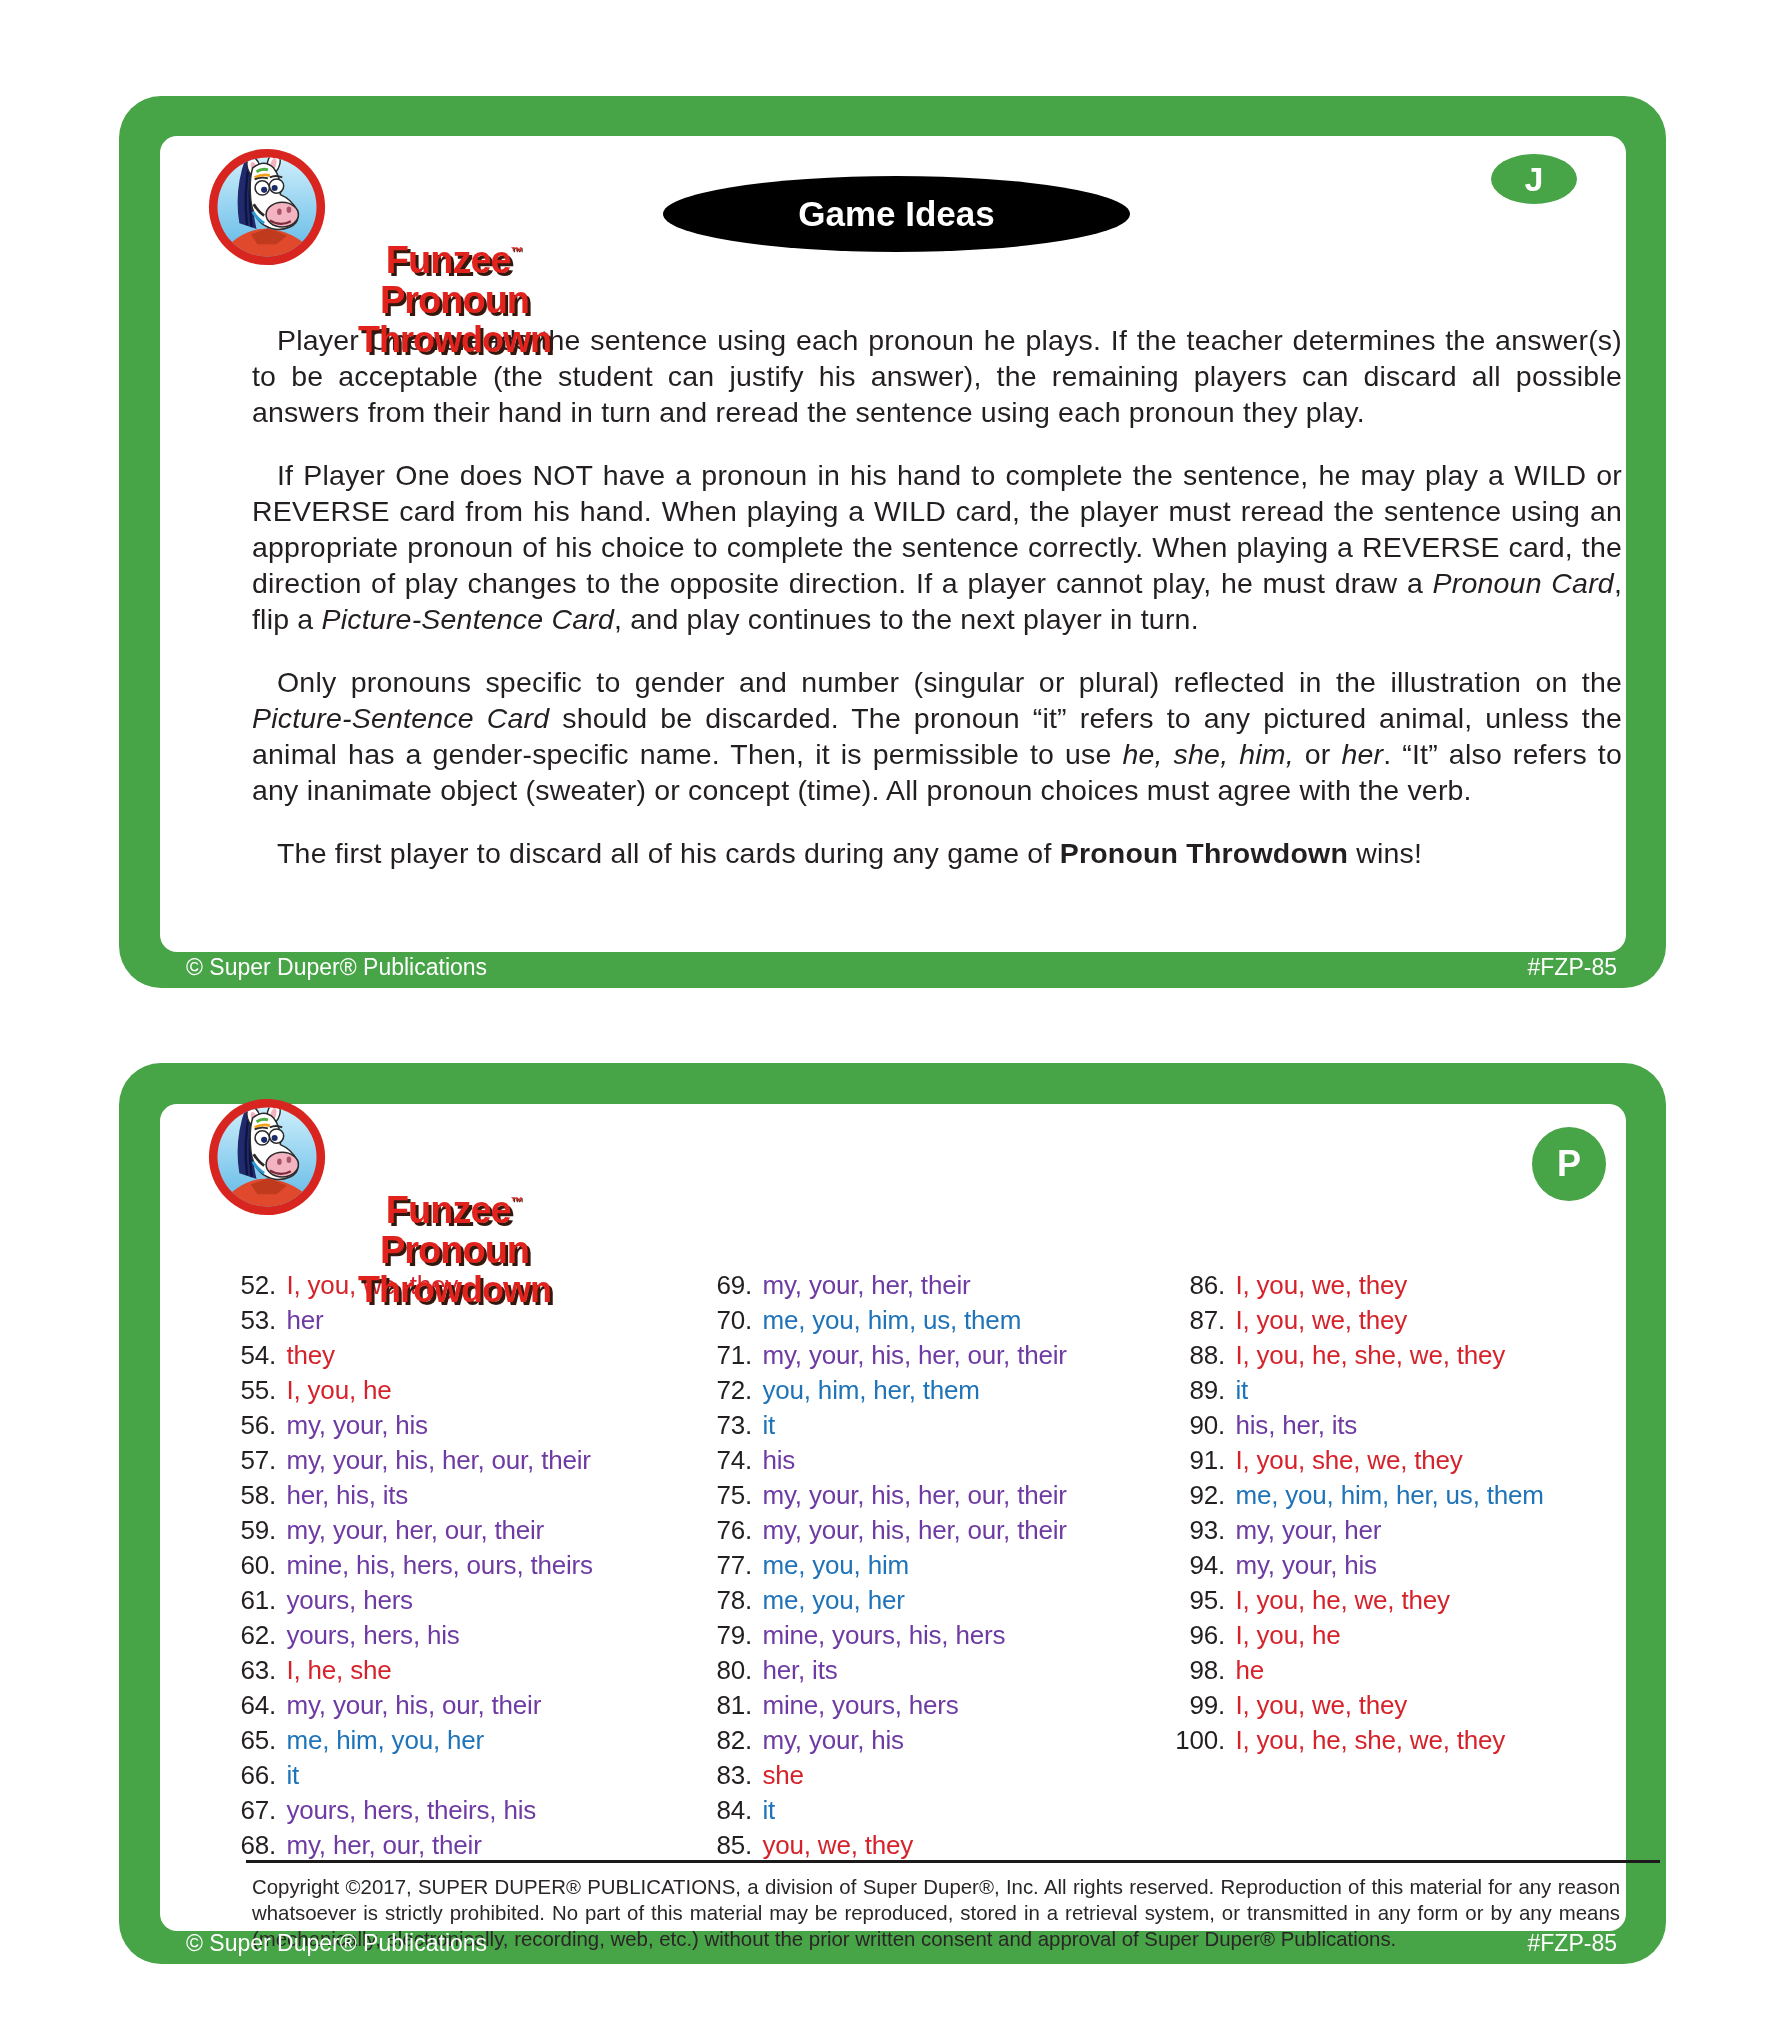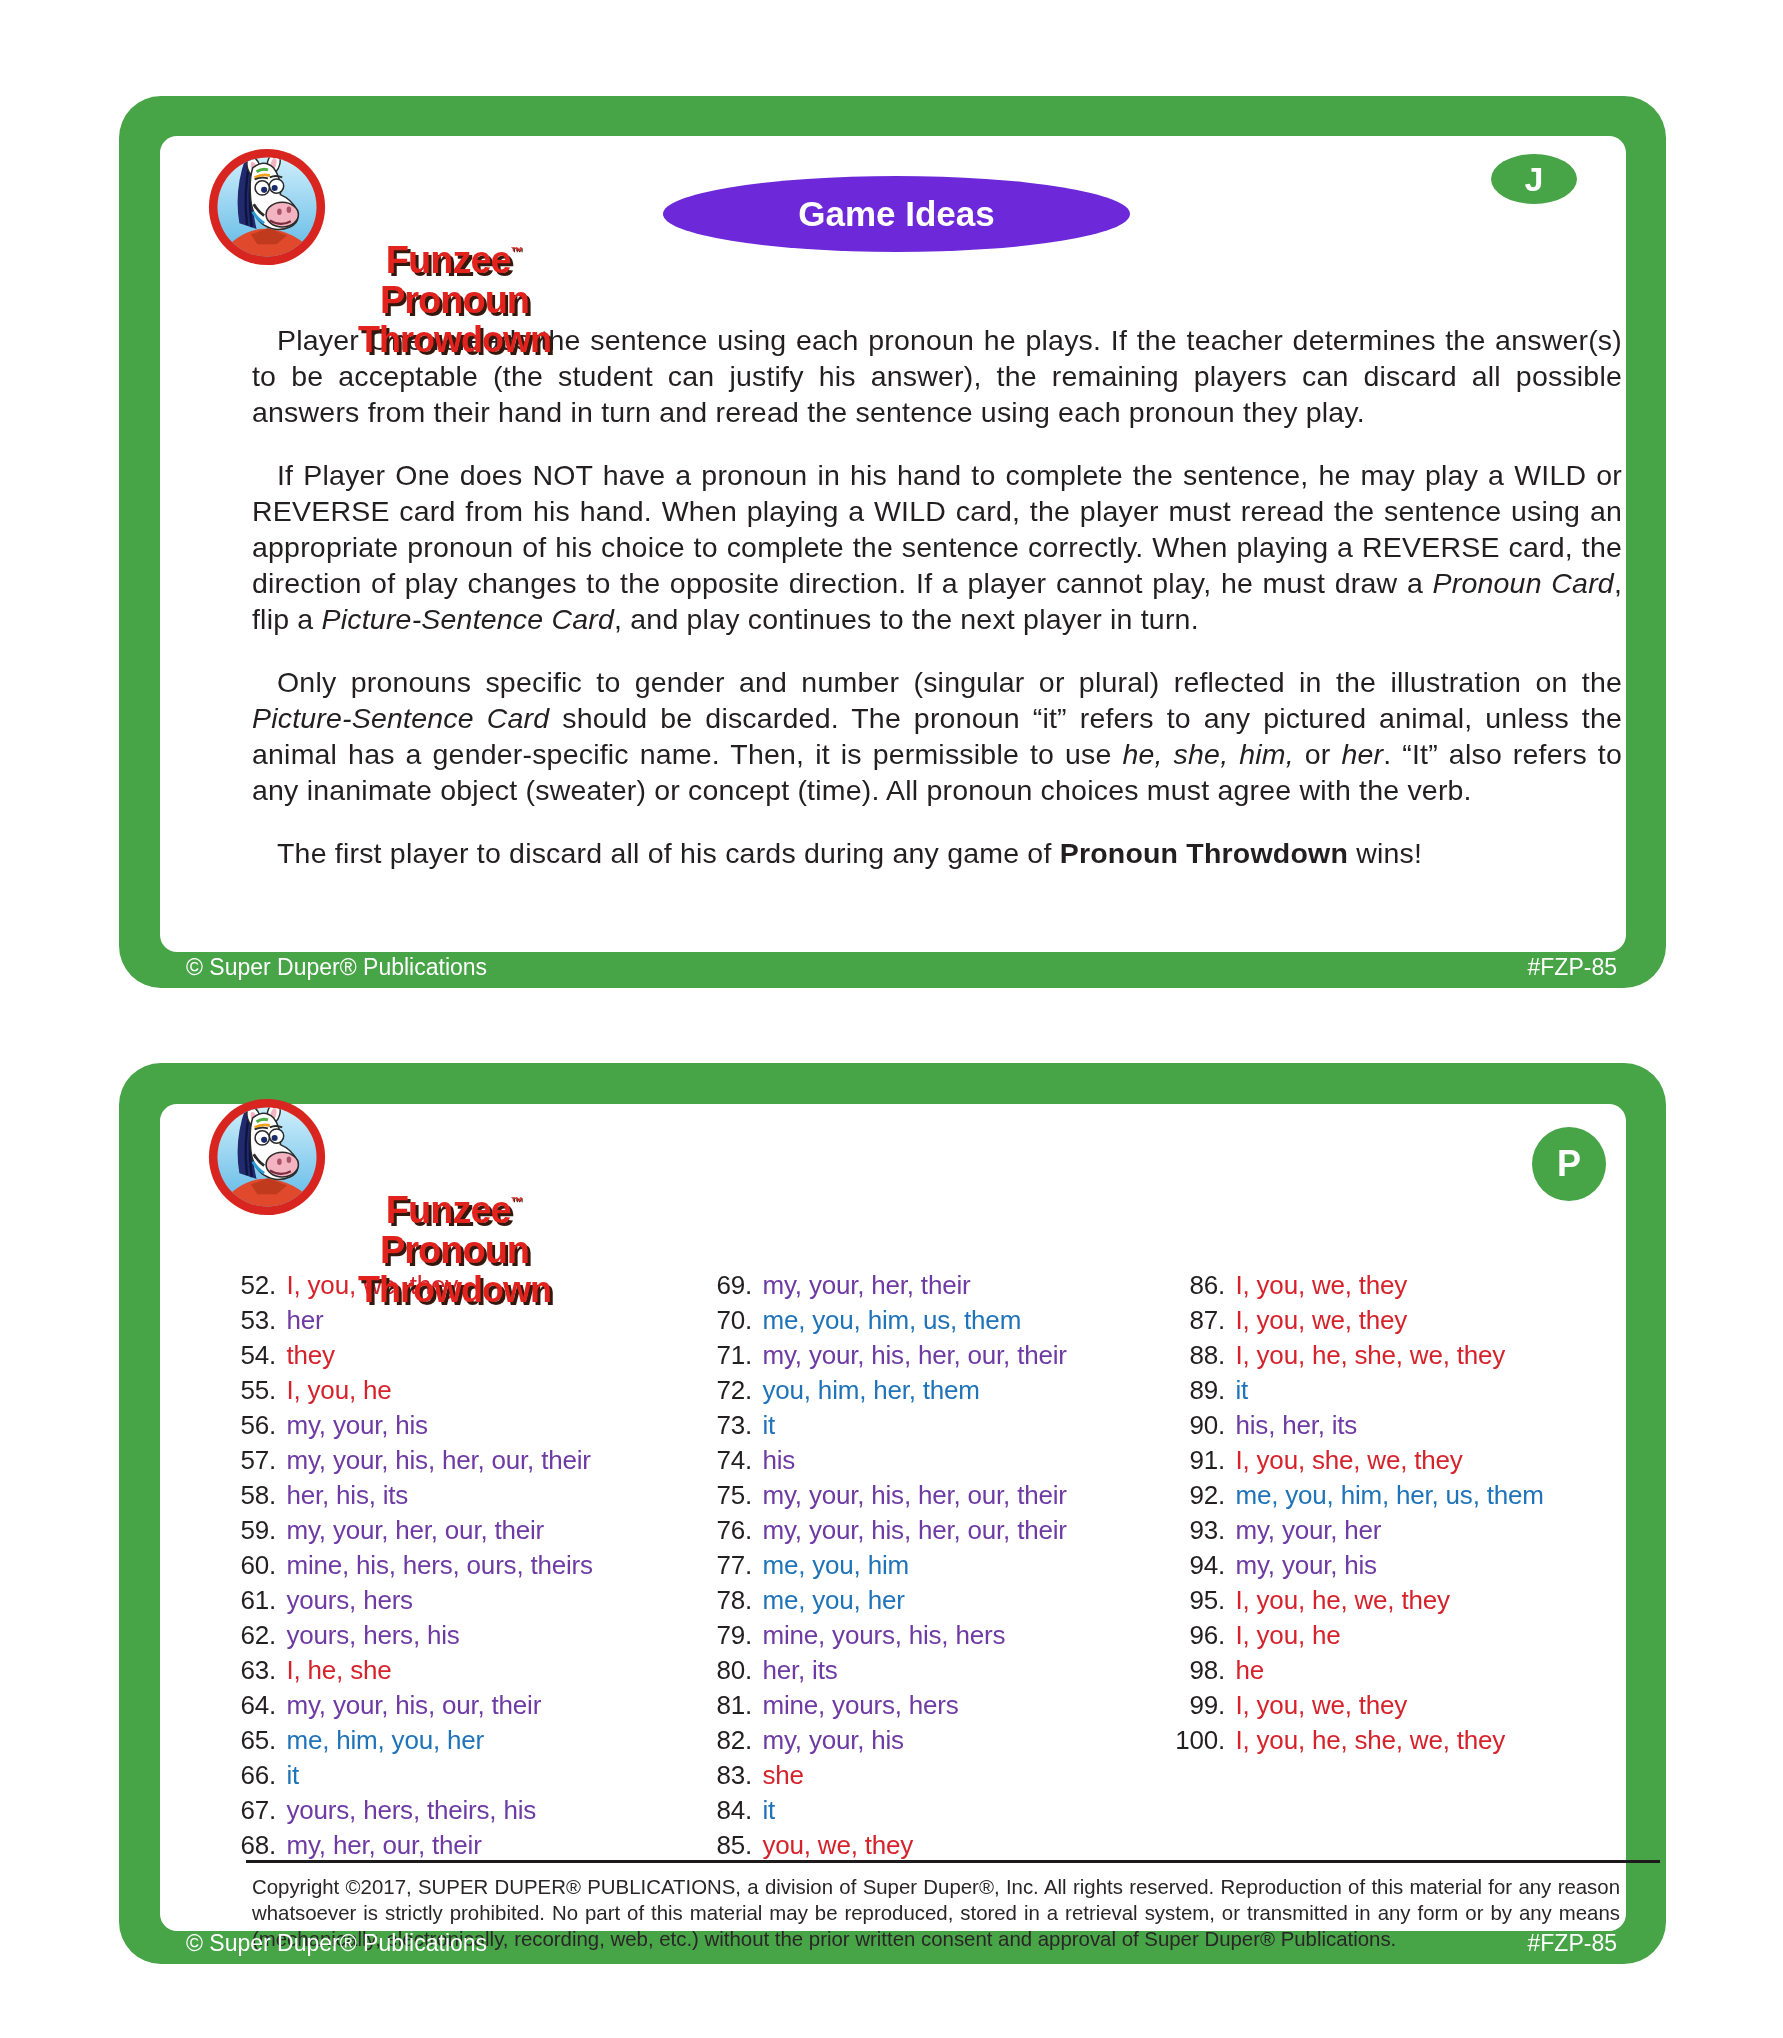--- a/index.html
+++ b/index.html
@@ -23,21 +23,21 @@
   .wm-line{position:absolute;left:0;width:100%;}
   #card-top .wordmark{left:174px;top:0;height:285px;}
   #card-bottom .wordmark{left:174px;top:0;height:285px;}
   .wm-funzee{font-size:38px;}
   #card-top .wm-funzee{top:143px;} #card-top .wm-pronoun{top:183px;} #card-top .wm-throwdown{top:223px;}
   #card-bottom .wm-funzee{top:126px;} #card-bottom .wm-pronoun{top:166px;} #card-bottom .wm-throwdown{top:206px;}
   .wm-pronoun{font-size:38px;}
   .wm-throwdown{font-size:36px;}
   .tm{font-size:12.4px;vertical-align:17px;letter-spacing:0;text-shadow:1px 1px 0 #33180d;}
 
-  .banner{position:absolute;width:467px;height:76px;background:#6d28d9;border-radius:50%;
+  .banner{position:absolute;width:467px;height:76px;background:#000000;border-radius:50%;
           text-align:center;line-height:76px;color:#ffffff;font-weight:bold;font-size:35px;}
   #card-top .banner{left:544px;top:80px;}
   #card-bottom .banner{left:544px;top:68px;}
 
   .badge{position:absolute;background:#47a447;color:#ffffff;font-weight:bold;
          text-align:center;}
   #card-top .badge{left:1372px;top:58px;width:86px;height:50px;border-radius:50%;
                    font-size:34px;line-height:50px;}
   #card-bottom .badge{left:1413px;top:64px;width:74px;height:74px;border-radius:50%;
                       font-size:36px;line-height:74px;}

